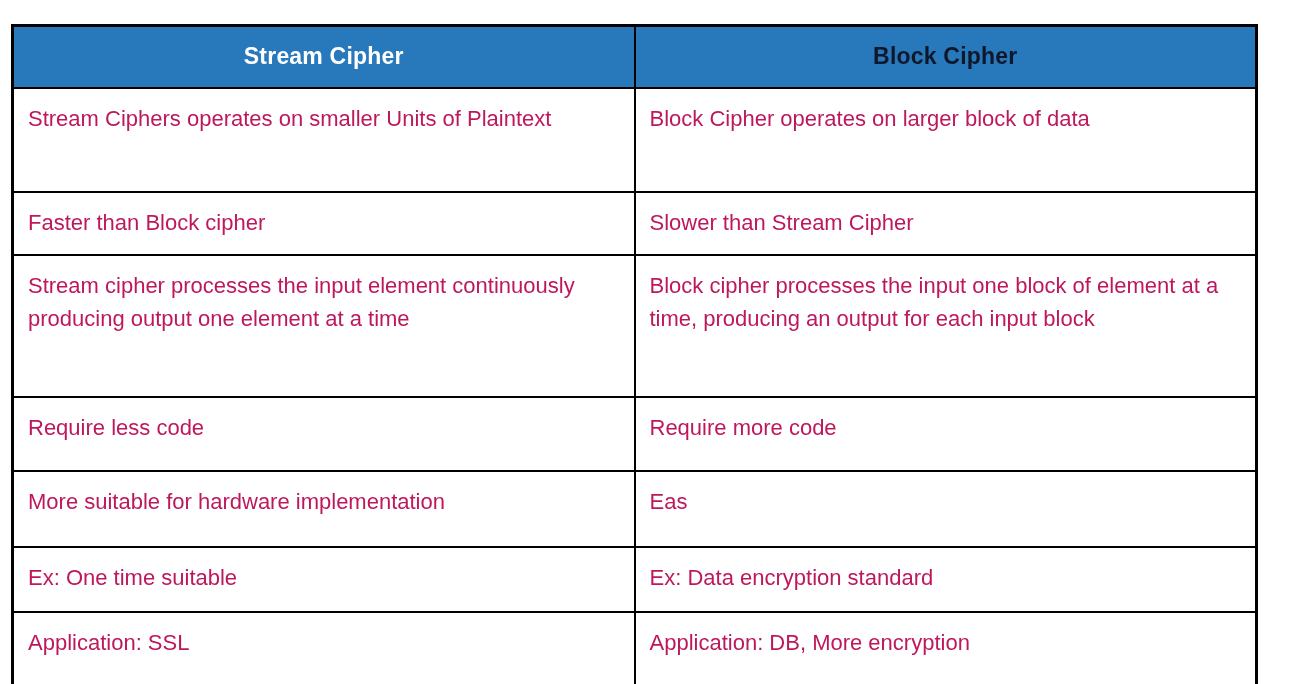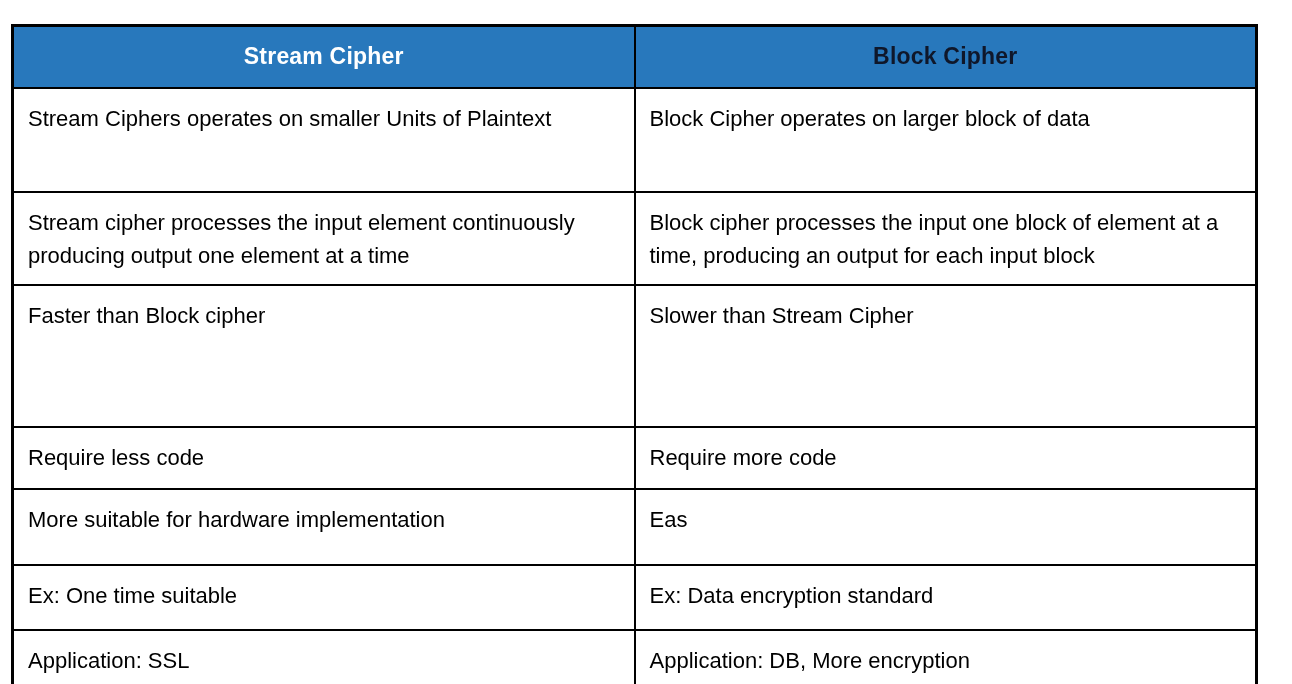--- a/index.html
+++ b/index.html
@@ -39,32 +39,32 @@
     height: 62px;
     color: #ffffff;
     font-size: 23px;
     font-weight: bold;
     text-align: center;
     vertical-align: middle;
     letter-spacing: 0.2px;
   }
   table.compare td {
     font-size: 22px;
-    color: #000000;
+    color: #be185d;
     text-align: left;
     vertical-align: top;
-    padding: 13px 14px 12px 14px;
+    padding: 13px 14px 0 14px;
     line-height: 33px;
     border-radius: 13px;
   }
   
   tr[data-name="table-row"]:nth-of-type(1) td { height: 104px; }
   tr[data-name="table-row"]:nth-of-type(2) td { height: 63px; }
   tr[data-name="table-row"]:nth-of-type(3) td { height: 142px; }
-  tr[data-name="table-row"]:nth-of-type(4) td { height: 62px; }
+  tr[data-name="table-row"]:nth-of-type(4) td { height: 74px; }
   tr[data-name="table-row"]:nth-of-type(5) td { height: 76px; }
   tr[data-name="table-row"]:nth-of-type(6) td { height: 65px; }
   tr[data-name="table-row"]:nth-of-type(7) td { height: 79px; }
 </style>
 </head>
 <body>
 
 <div class="page" data-name="page">
   <table class="compare" data-name="comparison-table">
     <thead>
@@ -72,26 +72,26 @@
         <th data-name="column-header-stream-cipher" style="background: rgb(40, 120, 188); color: rgb(255, 255, 255);">Stream Cipher</th>
         <th data-name="column-header-block-cipher" style="background: rgb(40, 120, 188); color: #0f172a;">Block Cipher</th>
       </tr>
     </thead>
     <tbody>
       <tr data-name="table-row">
         <td data-name="table-cell-stream">Stream Ciphers operates on smaller Units of Plaintext</td>
         <td data-name="table-cell-block">Block Cipher operates on larger block of data</td>
       </tr>
       <tr data-name="table-row">
+        <td data-name="table-cell-stream">Faster than Block cipher</td>
+        <td data-name="table-cell-block">Slower than Stream Cipher</td>
+      </tr>
+      <tr data-name="table-row">
         <td data-name="table-cell-stream">Stream cipher processes the input element continuously producing output one element at a time</td>
         <td data-name="table-cell-block">Block cipher processes the input one block of element at a time, producing an output for each input block</td>
-      </tr>
-      <tr data-name="table-row">
-        <td data-name="table-cell-stream">Faster than Block cipher</td>
-        <td data-name="table-cell-block">Slower than Stream Cipher</td>
       </tr>
       <tr data-name="table-row">
         <td data-name="table-cell-stream">Require less code</td>
         <td data-name="table-cell-block">Require more code</td>
       </tr>
       <tr data-name="table-row">
         <td data-name="table-cell-stream">More suitable for hardware implementation</td>
         <td data-name="table-cell-block">Eas</td>
       </tr>
       <tr data-name="table-row">

